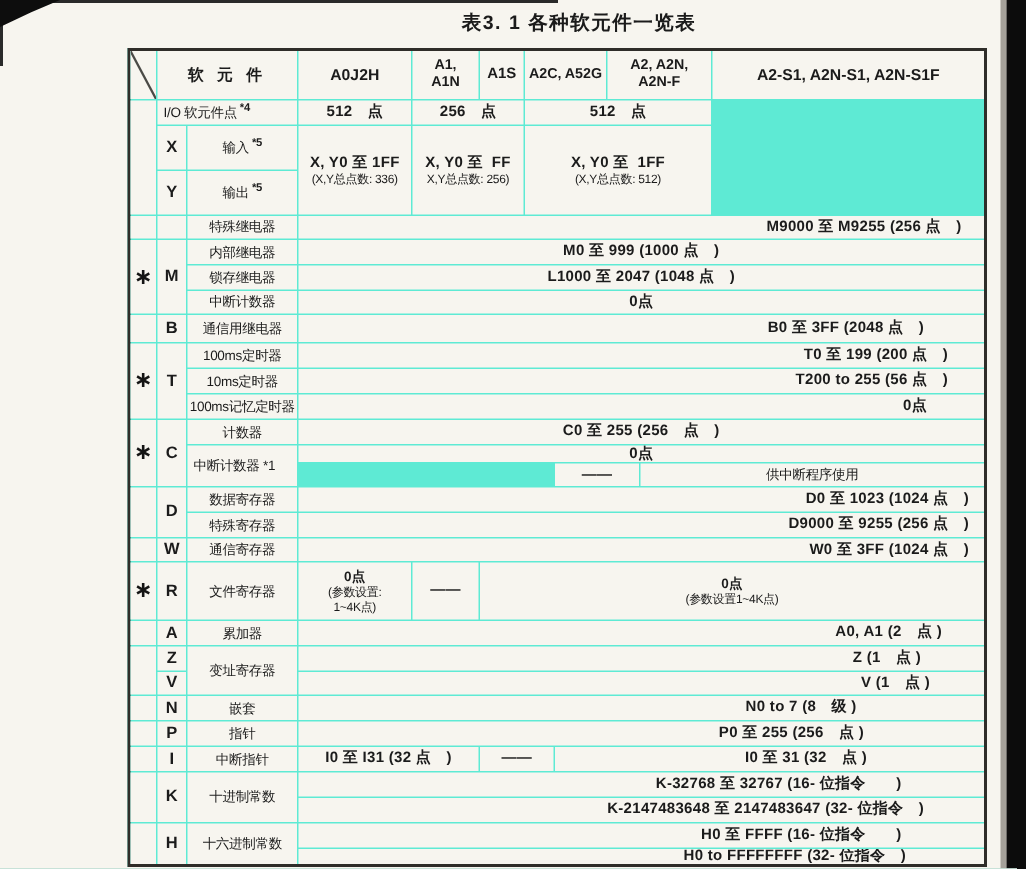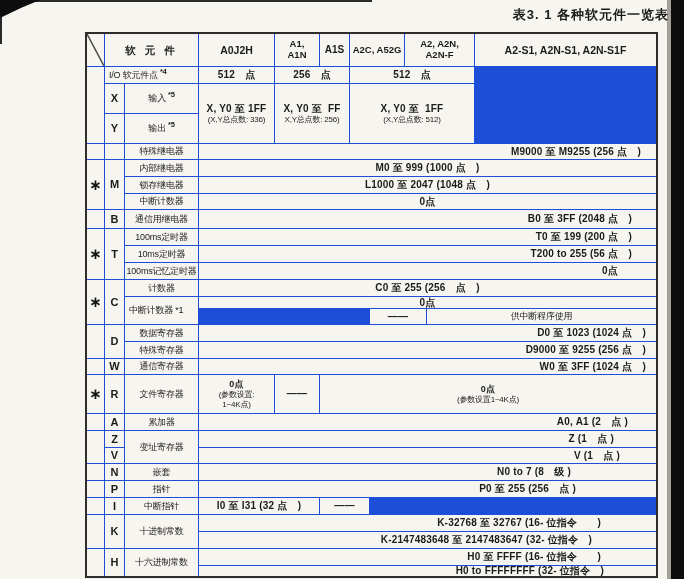--- a/index.html
+++ b/index.html
@@ -1,20 +1,20 @@
 <!DOCTYPE html>
 <html><head>
 <meta charset="utf-8">
 <style>
   html,body{margin:0;padding:0;background:#d8d6d0;}
   .page{position:relative;width:684px;height:579px;background:#f7f5ef;overflow:hidden;
         font-family:"Liberation Sans","DejaVu Sans",sans-serif;color:#1b1b1b;}
-  .title{position:absolute;left:103px;top:6px;width:566px;text-align:right;
+  .title{position:absolute;left:103px;top:6px;width:566px;text-align:center;
          font-size:13px;font-weight:bold;letter-spacing:1px;}
-  .tbl{position:absolute;left:85px;top:32px;display:grid;gap:1px;background:#1d4ed8;
+  .tbl{position:absolute;left:85px;top:32px;display:grid;gap:1px;background:#5eead4;
        border:2px solid #2f2d29;
        grid-template-columns:17px 19px 73px 75px 44px 29px 19px 34px 21px 47px 181px;
        grid-template-rows:32px 16px 29px 29px 15px 16px 16px 15px 18px 16px 16px 16px 16px 11px 15px 16px 16px 15px 38px 16px 16px 15px 16px 16px 16px 16px 16px 16px 10px;}
   .c{background:#f7f5ef;display:flex;align-items:center;justify-content:center;
      font-size:10px;line-height:1.15;text-align:center;white-space:pre-line;overflow:hidden;}
   .lt{justify-content:flex-start;text-align:left;padding-left:4px;}
   .rt{justify-content:flex-end;text-align:right;}
   .lab{font-size:9px;letter-spacing:-0.2px;}
   .hdr{font-weight:bold;font-size:10.5px;white-space:nowrap;}
   .hdr2{font-weight:bold;font-size:9.5px;white-space:pre-line;}
@@ -104,21 +104,21 @@
     <div class="c lab" style="grid-area:6/3/7/4">内部继电器</div>
     <div class="c lab" style="grid-area:7/3/8/4">锁存继电器</div>
     <div class="c lab" style="grid-area:8/3/9/4">中断计数器</div>
     <div class="c val" style="grid-area:6/4/7/12">M0 至 999 (1000 点　)</div>
     <div class="c val" style="grid-area:7/4/8/12">L1000 至 2047 (1048 点　)</div>
     <div class="c val" style="grid-area:8/4/9/12">0点</div>
 
     <div class="c" style="grid-area:9/1/10/2"></div>
     <div class="c letter" style="grid-area:9/2/10/3">B</div>
     <div class="c lab" style="grid-area:9/3/10/4">通信用继电器</div>
-    <div class="c val rt" style="grid-area:9/4/10/12;padding-right:24px">B0 至 3FF (2048 点　)</div>
+    <div class="c val rt" style="grid-area:9/4/10/12;padding-right:40px">B0 至 3FF (2048 点　)</div>
 
     <div class="c star" style="grid-area:10/1/13/2">∗</div>
     <div class="c letter" style="grid-area:10/2/13/3">T</div>
     <div class="c lab" style="grid-area:10/3/11/4">100ms定时器</div>
     <div class="c lab" style="grid-area:11/3/12/4">10ms定时器</div>
     <div class="c lab" style="grid-area:12/3/13/4">100ms记忆定时器</div>
     <div class="c val rt" style="grid-area:10/4/11/12;padding-right:24px">T0 至 199 (200 点　)</div>
     <div class="c val rt" style="grid-area:11/4/12/12;padding-right:24px">T200 to 255 (56 点　)</div>
     <div class="c val rt" style="grid-area:12/4/13/12;padding-right:38px">0点</div>
 
@@ -177,26 +177,27 @@
     <div class="c" style="grid-area:24/1/25/2"></div>
     <div class="c letter" style="grid-area:24/2/25/3">P</div>
     <div class="c lab" style="grid-area:24/3/25/4">指针</div>
     <div class="c val rt" style="grid-area:24/4/25/12;padding-right:80px">P0 至 255 (256　点 )</div>
 
     <div class="c" style="grid-area:25/1/26/2"></div>
     <div class="c letter" style="grid-area:25/2/26/3">I</div>
     <div class="c lab" style="grid-area:25/3/26/4">中断指针</div>
     <div class="c val" style="grid-area:25/4/26/6">I0 至 I31 (32 点　)</div>
     <div class="c val" style="grid-area:25/6/26/8">——</div>
+    <div class="c val rt" style="grid-area:25/8/26/12;padding-right:78px">I0 至 31 (32　点 )</div>
 
     <div class="c" style="grid-area:26/1/28/2"></div>
     <div class="c letter" style="grid-area:26/2/28/3">K</div>
     <div class="c lab" style="grid-area:26/3/28/4">十进制常数</div>
     <div class="c val rt" style="grid-area:26/4/27/12;padding-right:55px">K-32768 至 32767 (16- 位指令　　)</div>
-    <div class="c val rt" style="grid-area:27/4/28/12;padding-right:64px">K-2147483648 至 2147483647 (32- 位指令　)</div>
+    <div class="c val rt" style="grid-area:27/4/28/12;padding-right:40px">K-2147483648 至 2147483647 (32- 位指令　)</div>
 
     <div class="c" style="grid-area:28/1/30/2"></div>
     <div class="c letter" style="grid-area:28/2/30/3">H</div>
     <div class="c lab" style="grid-area:28/3/30/4">十六进制常数</div>
     <div class="c val rt" style="grid-area:28/4/29/12;padding-right:55px">H0 至 FFFF (16- 位指令　　)</div>
     <div class="c val rt" style="grid-area:29/4/30/12;padding-right:52px">H0 to FFFFFFFF (32- 位指令　)</div>
   </div>
 </div>
 
 </body></html>

